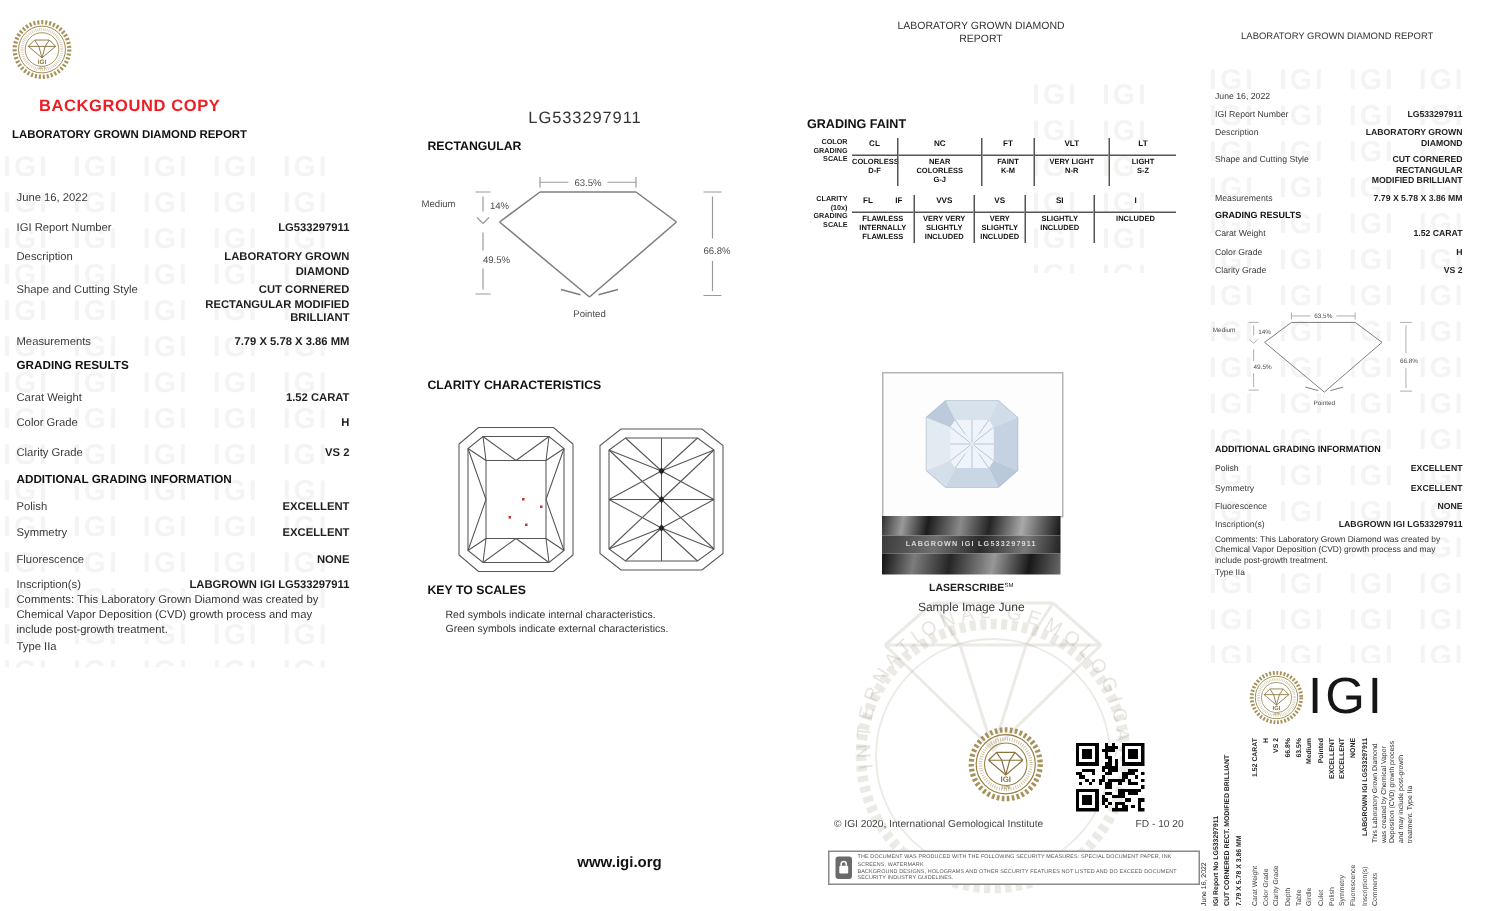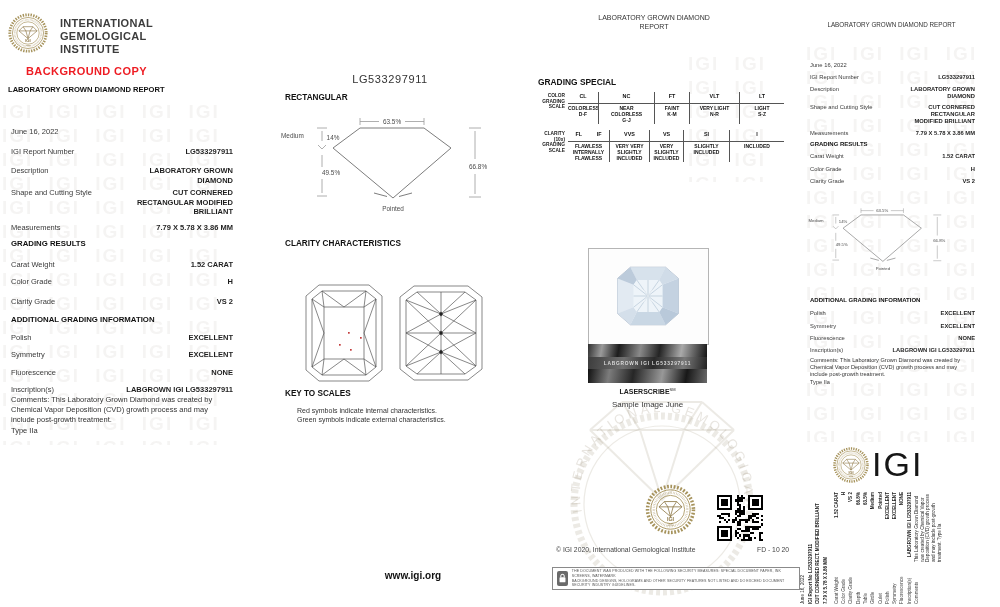--- a/index.html
+++ b/index.html
@@ -110,25 +110,20 @@
     <path id="wm-arc" d="M 37,140 A 82,82 0 1 1 197,140" fill="none"></path>
     <text font-size="13" letter-spacing="3.5" fill="rgba(150,138,112,0.22)">
       <textPath href="#wm-arc">INTERNATIONAL  GEMOLOGICAL  INSTITUTE</textPath>
     </text>
     <text x="117" y="212" text-anchor="middle" font-size="23" letter-spacing="6" fill="rgba(150,138,112,0.25)">1975</text>
   </svg>
 
   <svg class="abs" style="left:7px;top:12px;width:42px;height:42px;z-index:1;">
       <use href="#igi-seal"></use>
     </svg>
-  <div class="abs b" style="left:60px;top:17px;font-size:11px;line-height:13px;color:#3c3c3c;letter-spacing:.3px;z-index:1;">
-    <div>INTERNATIONAL</div>
-    <div>GEMOLOGICAL</div>
-    <div>INSTITUTE</div>
-  </div>
   <div class="abs b" style="left:26px;top:65px;font-size:11px;color:#ee1c23;letter-spacing:.4px;z-index:1;">BACKGROUND COPY</div>
   <div class="abs b" style="left:8px;top:85px;font-size:7.6px;color:#111;z-index:1;">LABORATORY GROWN DIAMOND REPORT</div>
 
   <div class="abs p1 rowset" style="left:11px;top:125px;width:222px;height:320px;">
     <div class="row" style="top:2px">
         <span class="lab">June 16, 2022</span>
       </div>
     <div class="row" style="top:22px">
         <span class="lab">IGI Report Number</span>
         <span class="val">LG533297911</span>
@@ -182,21 +177,21 @@
     <div class="abs cmt" style="top:270px;left:0;right:0">Comments: This Laboratory Grown Diamond was created by Chemical Vapor Deposition (CVD) growth process and may include post-growth treatment.</div>
     <div class="abs cmt" style="top:301px;left:0;right:0">Type IIa</div>
   </div>
 
   <div class="abs ctr" style="left:270px;top:73px;width:240px;font-size:11px;letter-spacing:.6px;color:#333;z-index:1;">LG533297911</div>
   <div class="abs b" style="left:285px;top:93px;font-size:8.2px;color:#111;z-index:1;">RECTANGULAR</div>
   <svg class="abs" style="left:281px;top:110px;width:250px;height:110px;z-index:1;">
       <use href="#prop-diagram"></use>
     </svg>
 
-  <div class="abs b" style="left:285px;top:239px;font-size:8.2px;color:#111;z-index:1;">CLARITY CHARACTERISTICS</div>
+  <div class="abs b" style="left:285px;top:252px;font-size:8.2px;color:#111;z-index:1;">CLARITY CHARACTERISTICS</div>
 
   <svg class="abs" style="left:304px;top:283px;width:80px;height:100px;z-index:1;" viewBox="0 0 80 100">
     <g fill="none" stroke="#555" stroke-width=".7">
       <polygon points="15,2 65,2 78,13 78,87 65,98 15,98 2,87 2,13"></polygon>
       <polygon points="18,8 62,8 72,16 72,84 62,92 18,92 8,84 8,16"></polygon>
       <path d="M20,24 H60 V76 H20 Z"></path>
       <path d="M18,8 L20,24 M62,8 L60,24 M72,16 L60,24 M72,84 L60,76 M62,92 L60,76 M18,92 L20,76 M8,84 L20,76 M8,16 L20,24"></path>
       <path d="M40,24 L18,8 M40,24 L62,8 M20,50 L8,16 M20,50 L8,84 M60,50 L72,16 M60,50 L72,84 M40,76 L18,92 M40,76 L62,92"></path>
     </g>
     <g fill="#c23b3b">
@@ -225,21 +220,21 @@
 
   <div class="abs b" style="left:285px;top:389px;font-size:8.2px;color:#111;z-index:1;">KEY TO SCALES</div>
   <div class="abs" style="left:297px;top:406px;font-size:7px;line-height:9px;color:#333;z-index:1;">
     <div>Red symbols indicate internal characteristics.</div>
     <div>Green symbols indicate external characteristics.</div>
   </div>
 
   <div class="abs b ctr" style="left:303px;top:570px;width:220px;font-size:10px;color:#111;z-index:1;">www.igi.org</div>
 
   <div class="abs ctr" style="left:598px;top:14px;width:112px;font-size:7px;line-height:8.6px;color:#333;z-index:1;">LABORATORY GROWN DIAMOND REPORT</div>
-  <div class="abs b" style="left:538px;top:77px;font-size:8.4px;color:#111;z-index:1;">GRADING SPECIAL</div>
+  <div class="abs b" style="left:538px;top:77px;font-size:8.4px;color:#111;z-index:1;">GRADING FAINT</div>
 
   <div class="scale abs" style="left:533px;top:92px;">
     <div class="scale-label">COLOR GRADING SCALE</div>
     <div class="scale-cols">
       <div class="scol" style="width:30px">
           <div class="abbr">CL</div>
           <div class="sname">
             <div>COLORLESS</div>
             <div>D-F</div>
           </div>

